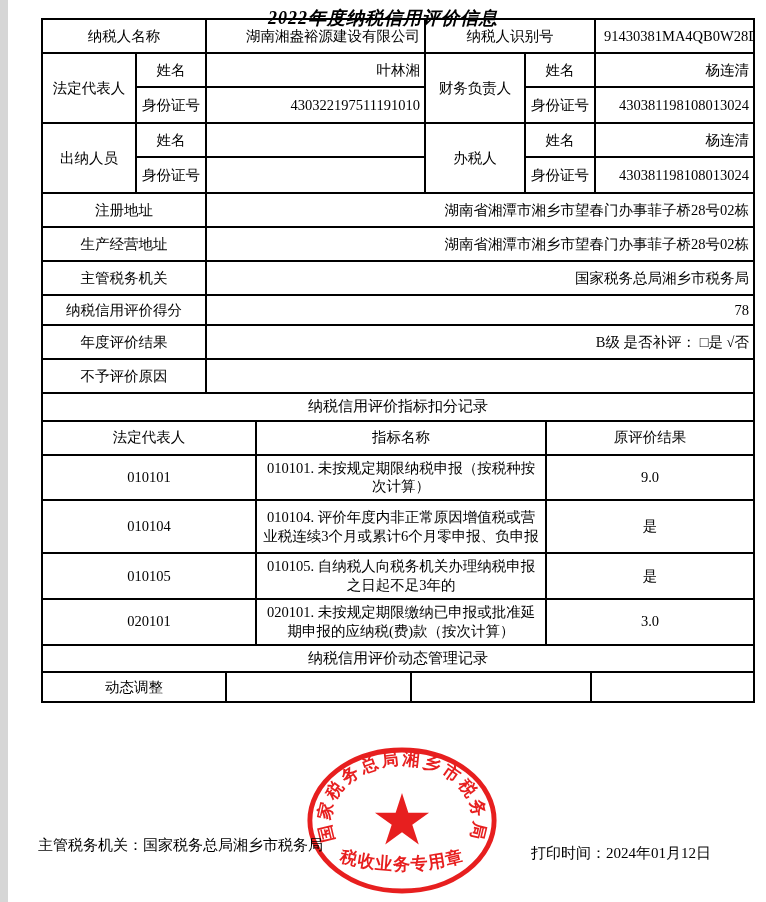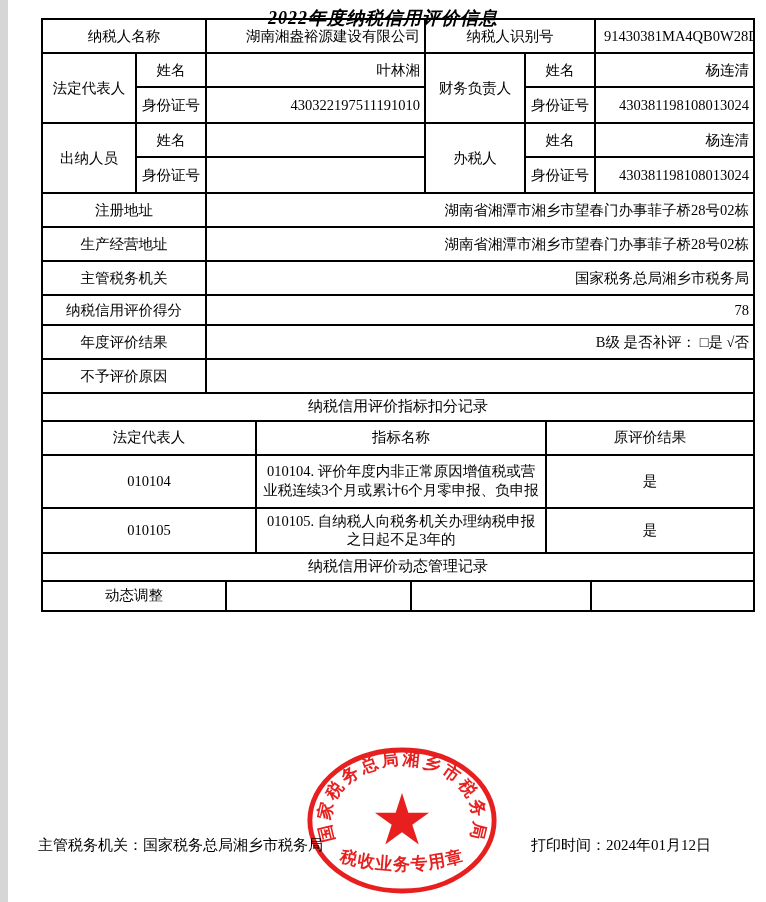--- a/index.html
+++ b/index.html
@@ -56,21 +56,21 @@
   .tbl tr.h45 td { height: 45px; }
   .tbl tr.h53 td { height: 53px; }
   .section-title td { font-size: 15px; height: 24px; }
   .footer {
     position: absolute;
     top: 836px; left: 0;
     width: 766px;
     font-size: 15px;
   }
   .footer-left { position: absolute; left: 38px; top: 0; white-space: nowrap; }
-  .footer-right { position: absolute; left: 531px; top: 0; white-space: nowrap; }
+  .footer-right { position: absolute; left: 531px; top: 8px; white-space: nowrap; }
   .stamp {
     position: absolute;
     left: 304px;
     top: 745px;
     mix-blend-mode: multiply;
     opacity: 0.93;
   }
 </style>
 </head>
 <body>
@@ -159,29 +159,39 @@
     </colgroup>
     <tbody>
         <tr class="section-title">
       <td colspan="3">纳税信用评价指标扣分记录</td>
     </tr>
     <tr class="h34">
       <td>法定代表人</td>
       <td>指标名称</td>
       <td>原评价结果</td>
     </tr>
+    <tr class="h40">
+      <td>010101</td>
+      <td>010101. 未按规定期限纳税申报（按税种按次计算）</td>
+      <td>9.0</td>
+    </tr>
     <tr class="h53">
       <td>010104</td>
       <td>010104. 评价年度内非正常原因增值税或营业税连续3个月或累计6个月零申报、负申报</td>
       <td>是</td>
     </tr>
     <tr class="h45">
       <td>010105</td>
       <td>010105. 自纳税人向税务机关办理纳税申报之日起不足3年的</td>
       <td>是</td>
+    </tr>
+    <tr class="h42">
+      <td>020101</td>
+      <td>020101. 未按规定期限缴纳已申报或批准延期申报的应纳税(费)款（按次计算）</td>
+      <td>3.0</td>
     </tr>
   </tbody>
     </table>
 
   <table class="tbl stacked">
     <colgroup>
       <col style="width:184px">
         <col style="width:185px">
         <col style="width:180px">
         <col style="width:163px">

